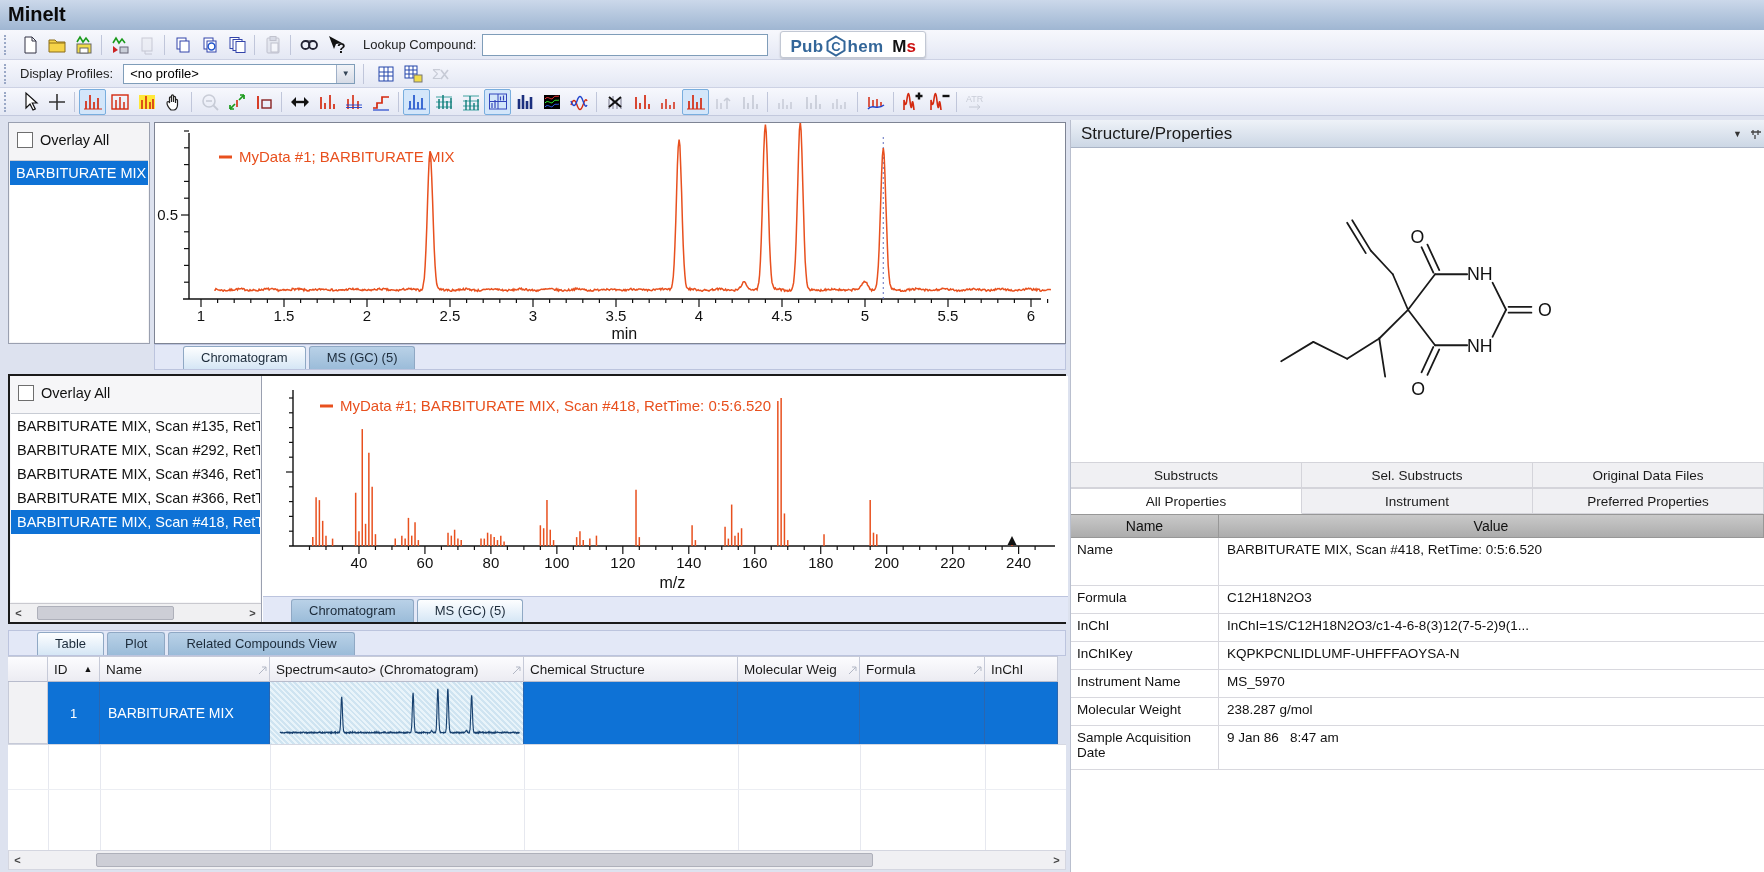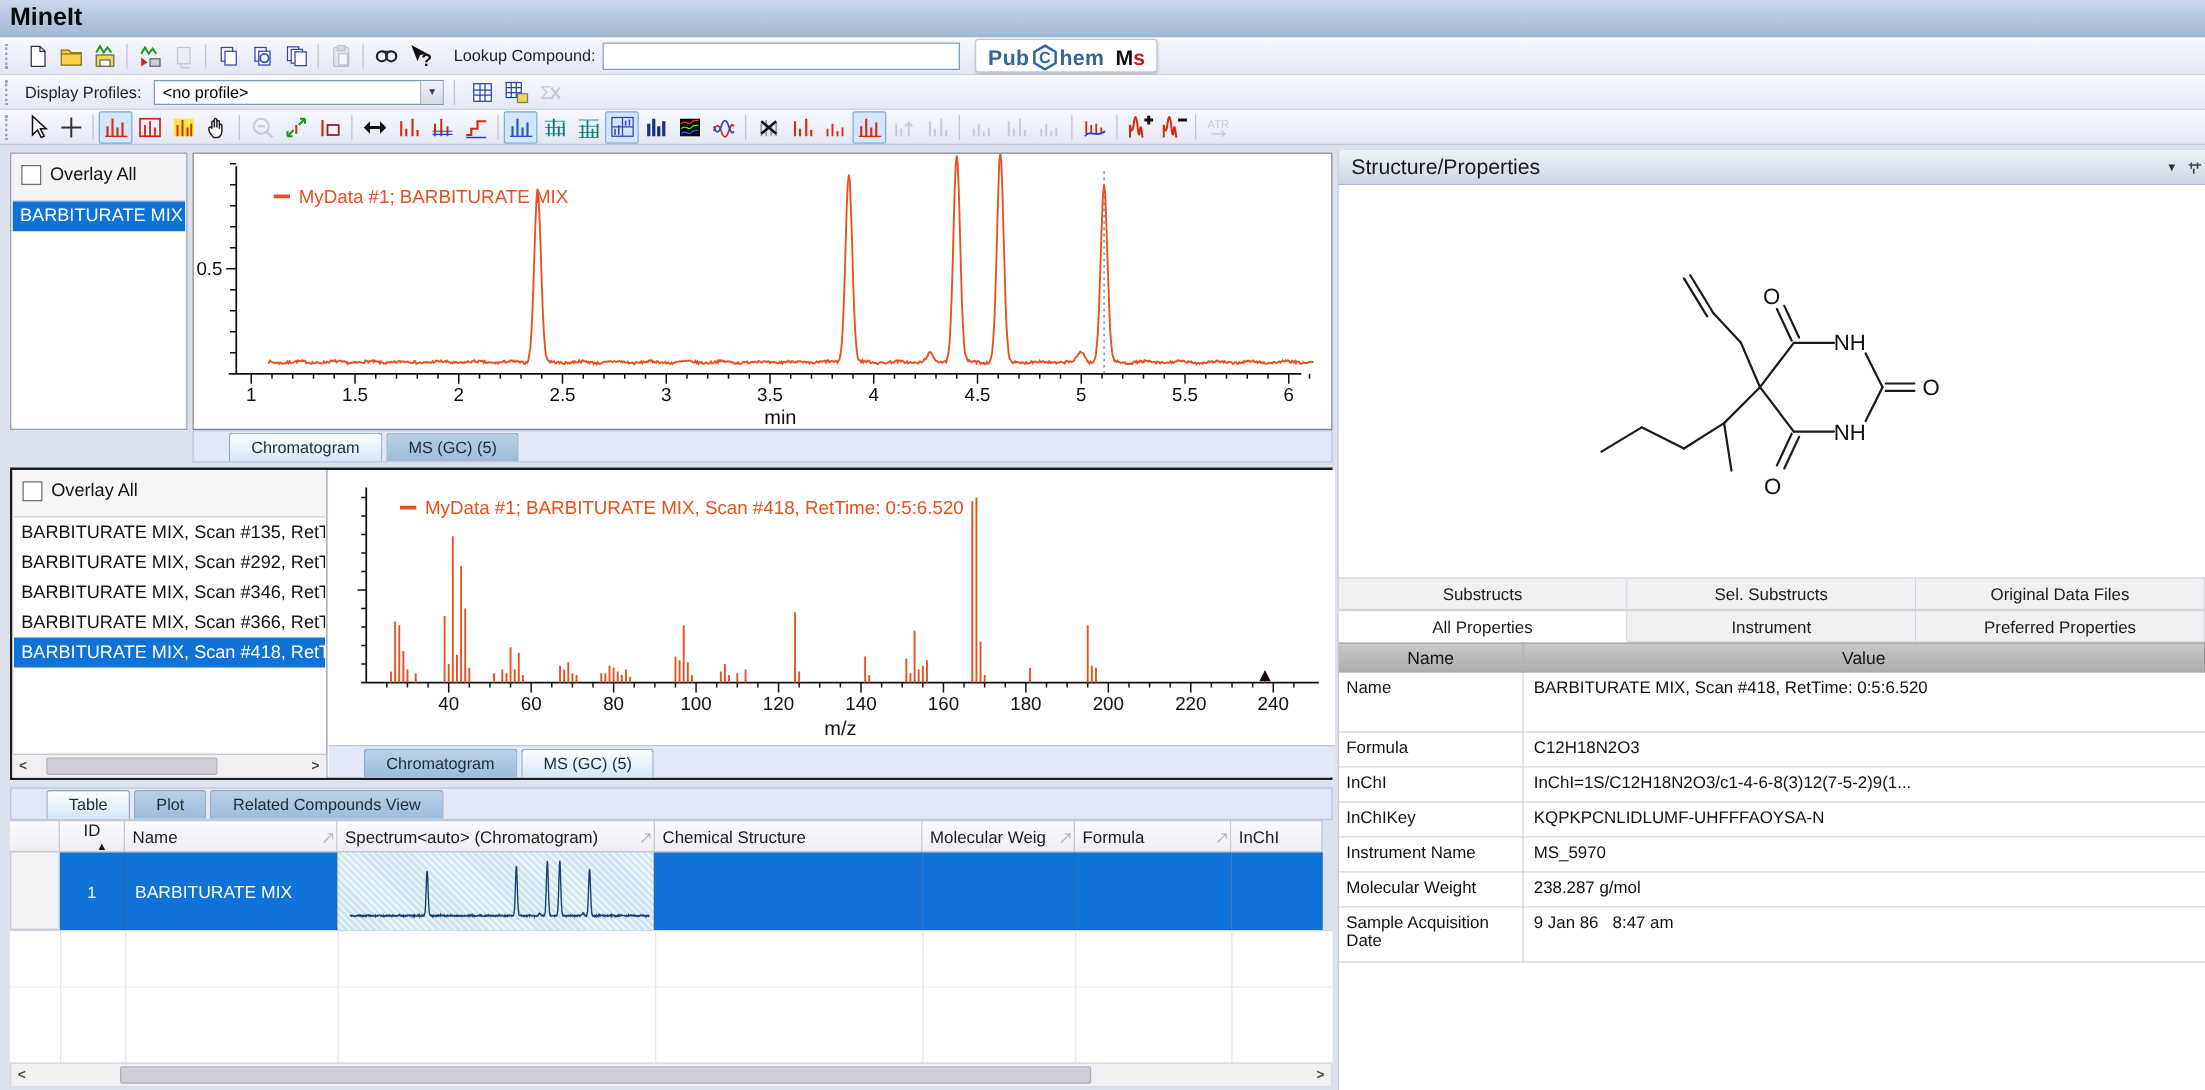--- a/index.html
+++ b/index.html
@@ -689,21 +689,21 @@
 
   <div class="tabstrip btabs">
       <div class="tab active">Table</div>
       <div class="tab">Plot</div>
       <div class="tab">Related Compounds View</div>
     </div>
   <div class="bheader" id="bheader">
       <div class="hcell" style="width: 40px;">
         <span></span>
       </div>
-      <div class="hcell" style="width: 52px; flex-direction: column;">
+      <div class="hcell" style="width: 52px;">
         <span>ID</span>
         <span class="sort-asc">▲</span>
       </div>
       <div class="hcell" style="width: 170px;">
         <span>Name</span>
         <span class="filter-arrow"><svg width="11" height="11" viewBox="0 0 11 11">
             <path d="M2 9L9 2M9 2v4M9 2H5" fill="none" stroke="#7d879c"></path>
           </svg></span>
       </div>
       <div class="hcell" style="width: 254px;">

